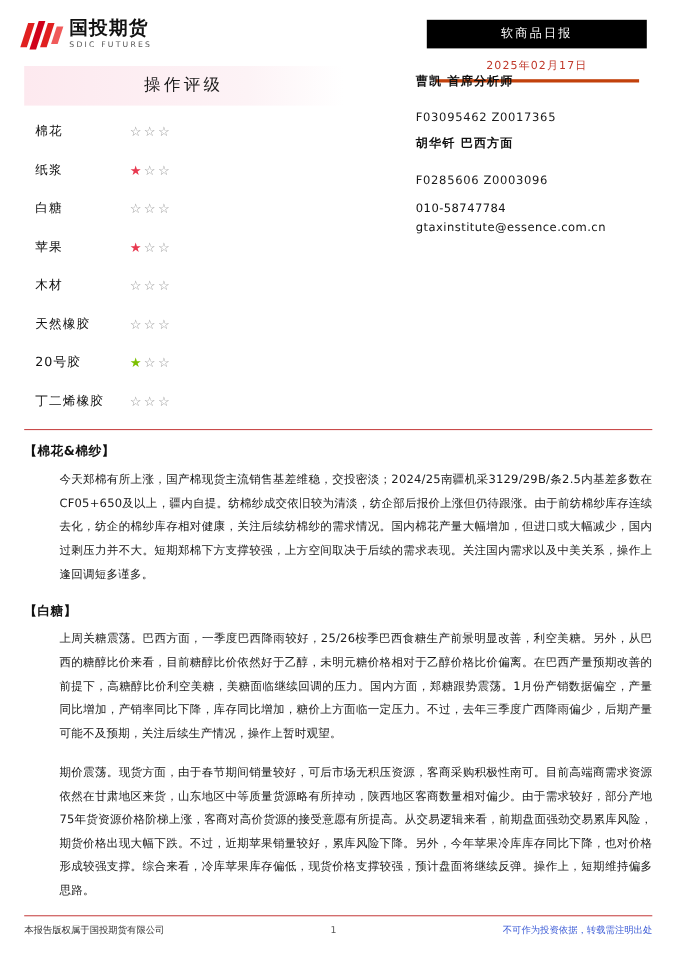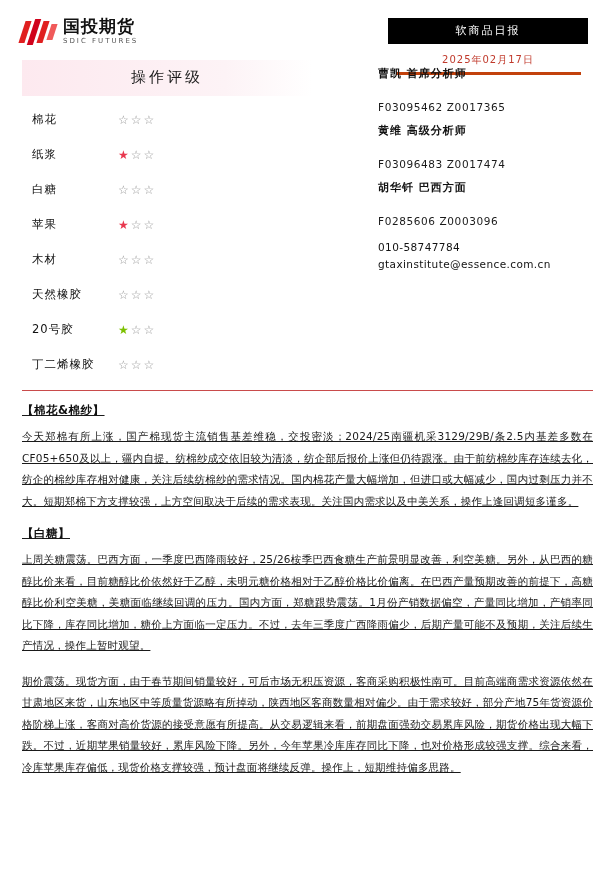--- a/index.html
+++ b/index.html
@@ -160,35 +160,36 @@
   }
   .contact div { margin-bottom: 5px; }
 
   .divider {
     border: 0;
     border-top: 1px solid #c94b4b;
     margin: 14px 0 0;
   }
 
   
-  .articles { margin-top: 12px; text-decoration: underline; }
+  .articles { margin-top: 12px; }
   .article { margin-bottom: 14px; }
   .article-title {
     font-size: 11.5px;
     font-weight: bold;
     letter-spacing: 0.5px;
     margin-bottom: 8px;
     color: #111;
   }
   .article-body {
     font-size: 10.5px;
     line-height: 2.05;
     text-align: justify;
     color: #1a1a1a;
     letter-spacing: 0.2px;
+    margin-left: 32px;
   }
 
   
   .footer {
     position: absolute;
     left: 22px;
     right: 22px;
     bottom: 18px;
   }
   .footer-line {
@@ -270,24 +271,20 @@
         </div>
     </div>
 
     <div class="analysts">
       <div>
           <div class="analyst-block">
             <div class="analyst-name">曹凯 首席分析师</div>
             <div class="analyst-code">F03095462  Z0017365</div>
           </div>
           <div class="analyst-block">
-            <div class="analyst-name">黄维 高级分析师</div>
-            <div class="analyst-code">F03096483  Z0017474</div>
-          </div>
-          <div class="analyst-block">
             <div class="analyst-name">胡华钎 巴西方面</div>
             <div class="analyst-code">F0285606  Z0003096</div>
           </div>
         </div>
       <div class="contact">
         <div>010-58747784</div>
         <div>gtaxinstitute@essence.com.cn</div>
       </div>
     </div>
 
@@ -302,14 +299,22 @@
       </div>
       <div class="article">
         <div class="article-title">【白糖】</div>
         <div class="article-body">上周关糖震荡。巴西方面，一季度巴西降雨较好，25/26桉季巴西食糖生产前景明显改善，利空美糖。另外，从巴西的糖醇比价来看，目前糖醇比价依然好于乙醇，未明元糖价格相对于乙醇价格比价偏离。在巴西产量预期改善的前提下，高糖醇比价利空美糖，美糖面临继续回调的压力。国内方面，郑糖跟势震荡。1月份产销数据偏空，产量同比增加，产销率同比下降，库存同比增加，糖价上方面临一定压力。不过，去年三季度广西降雨偏少，后期产量可能不及预期，关注后续生产情况，操作上暂时观望。</div>
       </div>
       <div class="article">
         <div class="article-body">期价震荡。现货方面，由于春节期间销量较好，可后市场无积压资源，客商采购积极性南可。目前高端商需求资源依然在甘肃地区来货，山东地区中等质量货源略有所掉动，陕西地区客商数量相对偏少。由于需求较好，部分产地75年货资源价格阶梯上涨，客商对高价货源的接受意愿有所提高。从交易逻辑来看，前期盘面强劲交易累库风险，期货价格出现大幅下跌。不过，近期苹果销量较好，累库风险下降。另外，今年苹果冷库库存同比下降，也对价格形成较强支撑。综合来看，冷库苹果库存偏低，现货价格支撑较强，预计盘面将继续反弹。操作上，短期维持偏多思路。</div>
       </div>
     </div>
 
+  <div class="footer">
+    <hr class="footer-line">
+    <div class="footer-row">
+      <span class="footer-left">本报告版权属于国投期货有限公司</span>
+      <span class="footer-center">1</span>
+      <span class="footer-right">不可作为投资依据，转载需注明出处</span>
+    </div>
+  </div>
 
 </div>
 
 </body></html>

